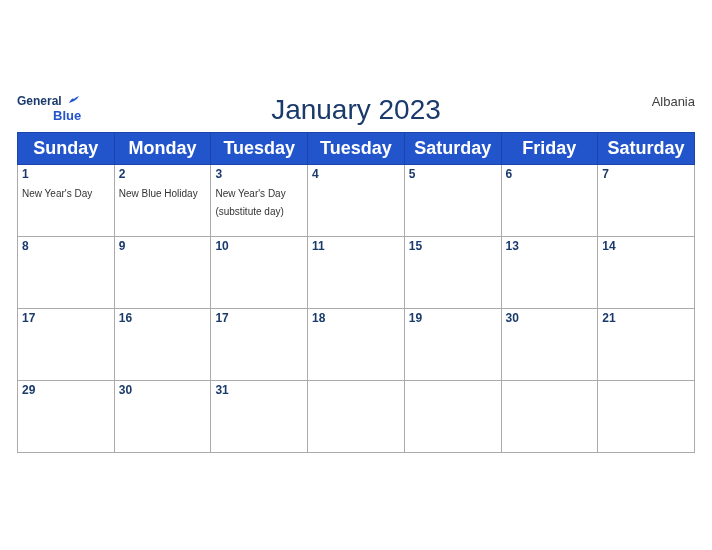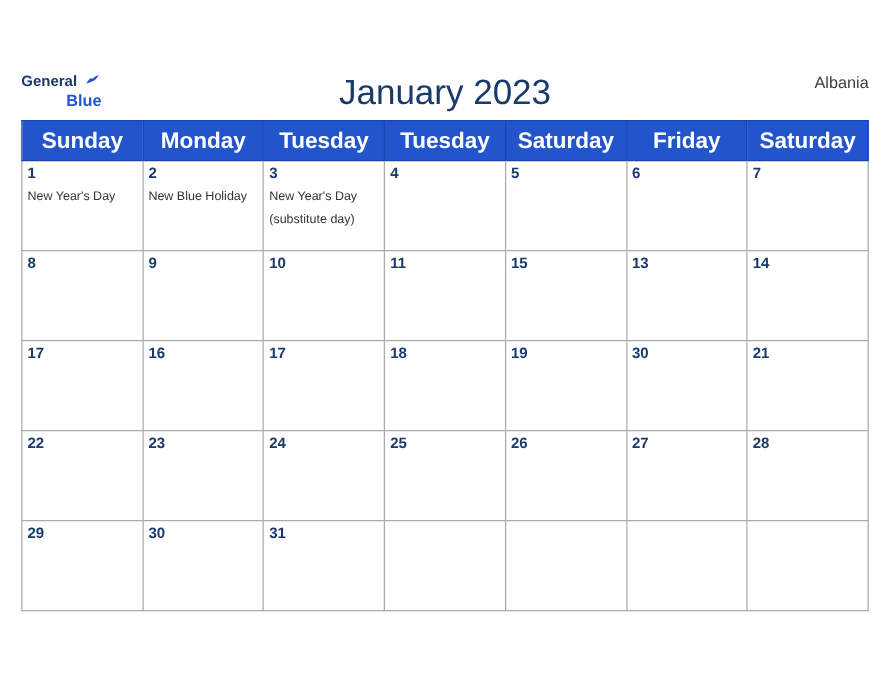--- a/index.html
+++ b/index.html
@@ -194,43 +194,20 @@
           </td>
           <td>
             <span class="day-number">30</span>
           </td>
           <td>
             <span class="day-number">21</span>
           </td>
         </tr>
         <tr>
           <td>
-            <span class="day-number">22</span>
-          </td>
-          <td>
-            <span class="day-number">23</span>
-          </td>
-          <td>
-            <span class="day-number">24</span>
-          </td>
-          <td>
-            <span class="day-number">25</span>
-          </td>
-          <td>
-            <span class="day-number">26</span>
-          </td>
-          <td>
-            <span class="day-number">27</span>
-          </td>
-          <td>
-            <span class="day-number">28</span>
-          </td>
-        </tr>
-        <tr>
-          <td>
             <span class="day-number">29</span>
           </td>
           <td>
             <span class="day-number">30</span>
           </td>
           <td>
             <span class="day-number">31</span>
           </td>
           <td class="empty-cell"></td>
           <td class="empty-cell"></td>

